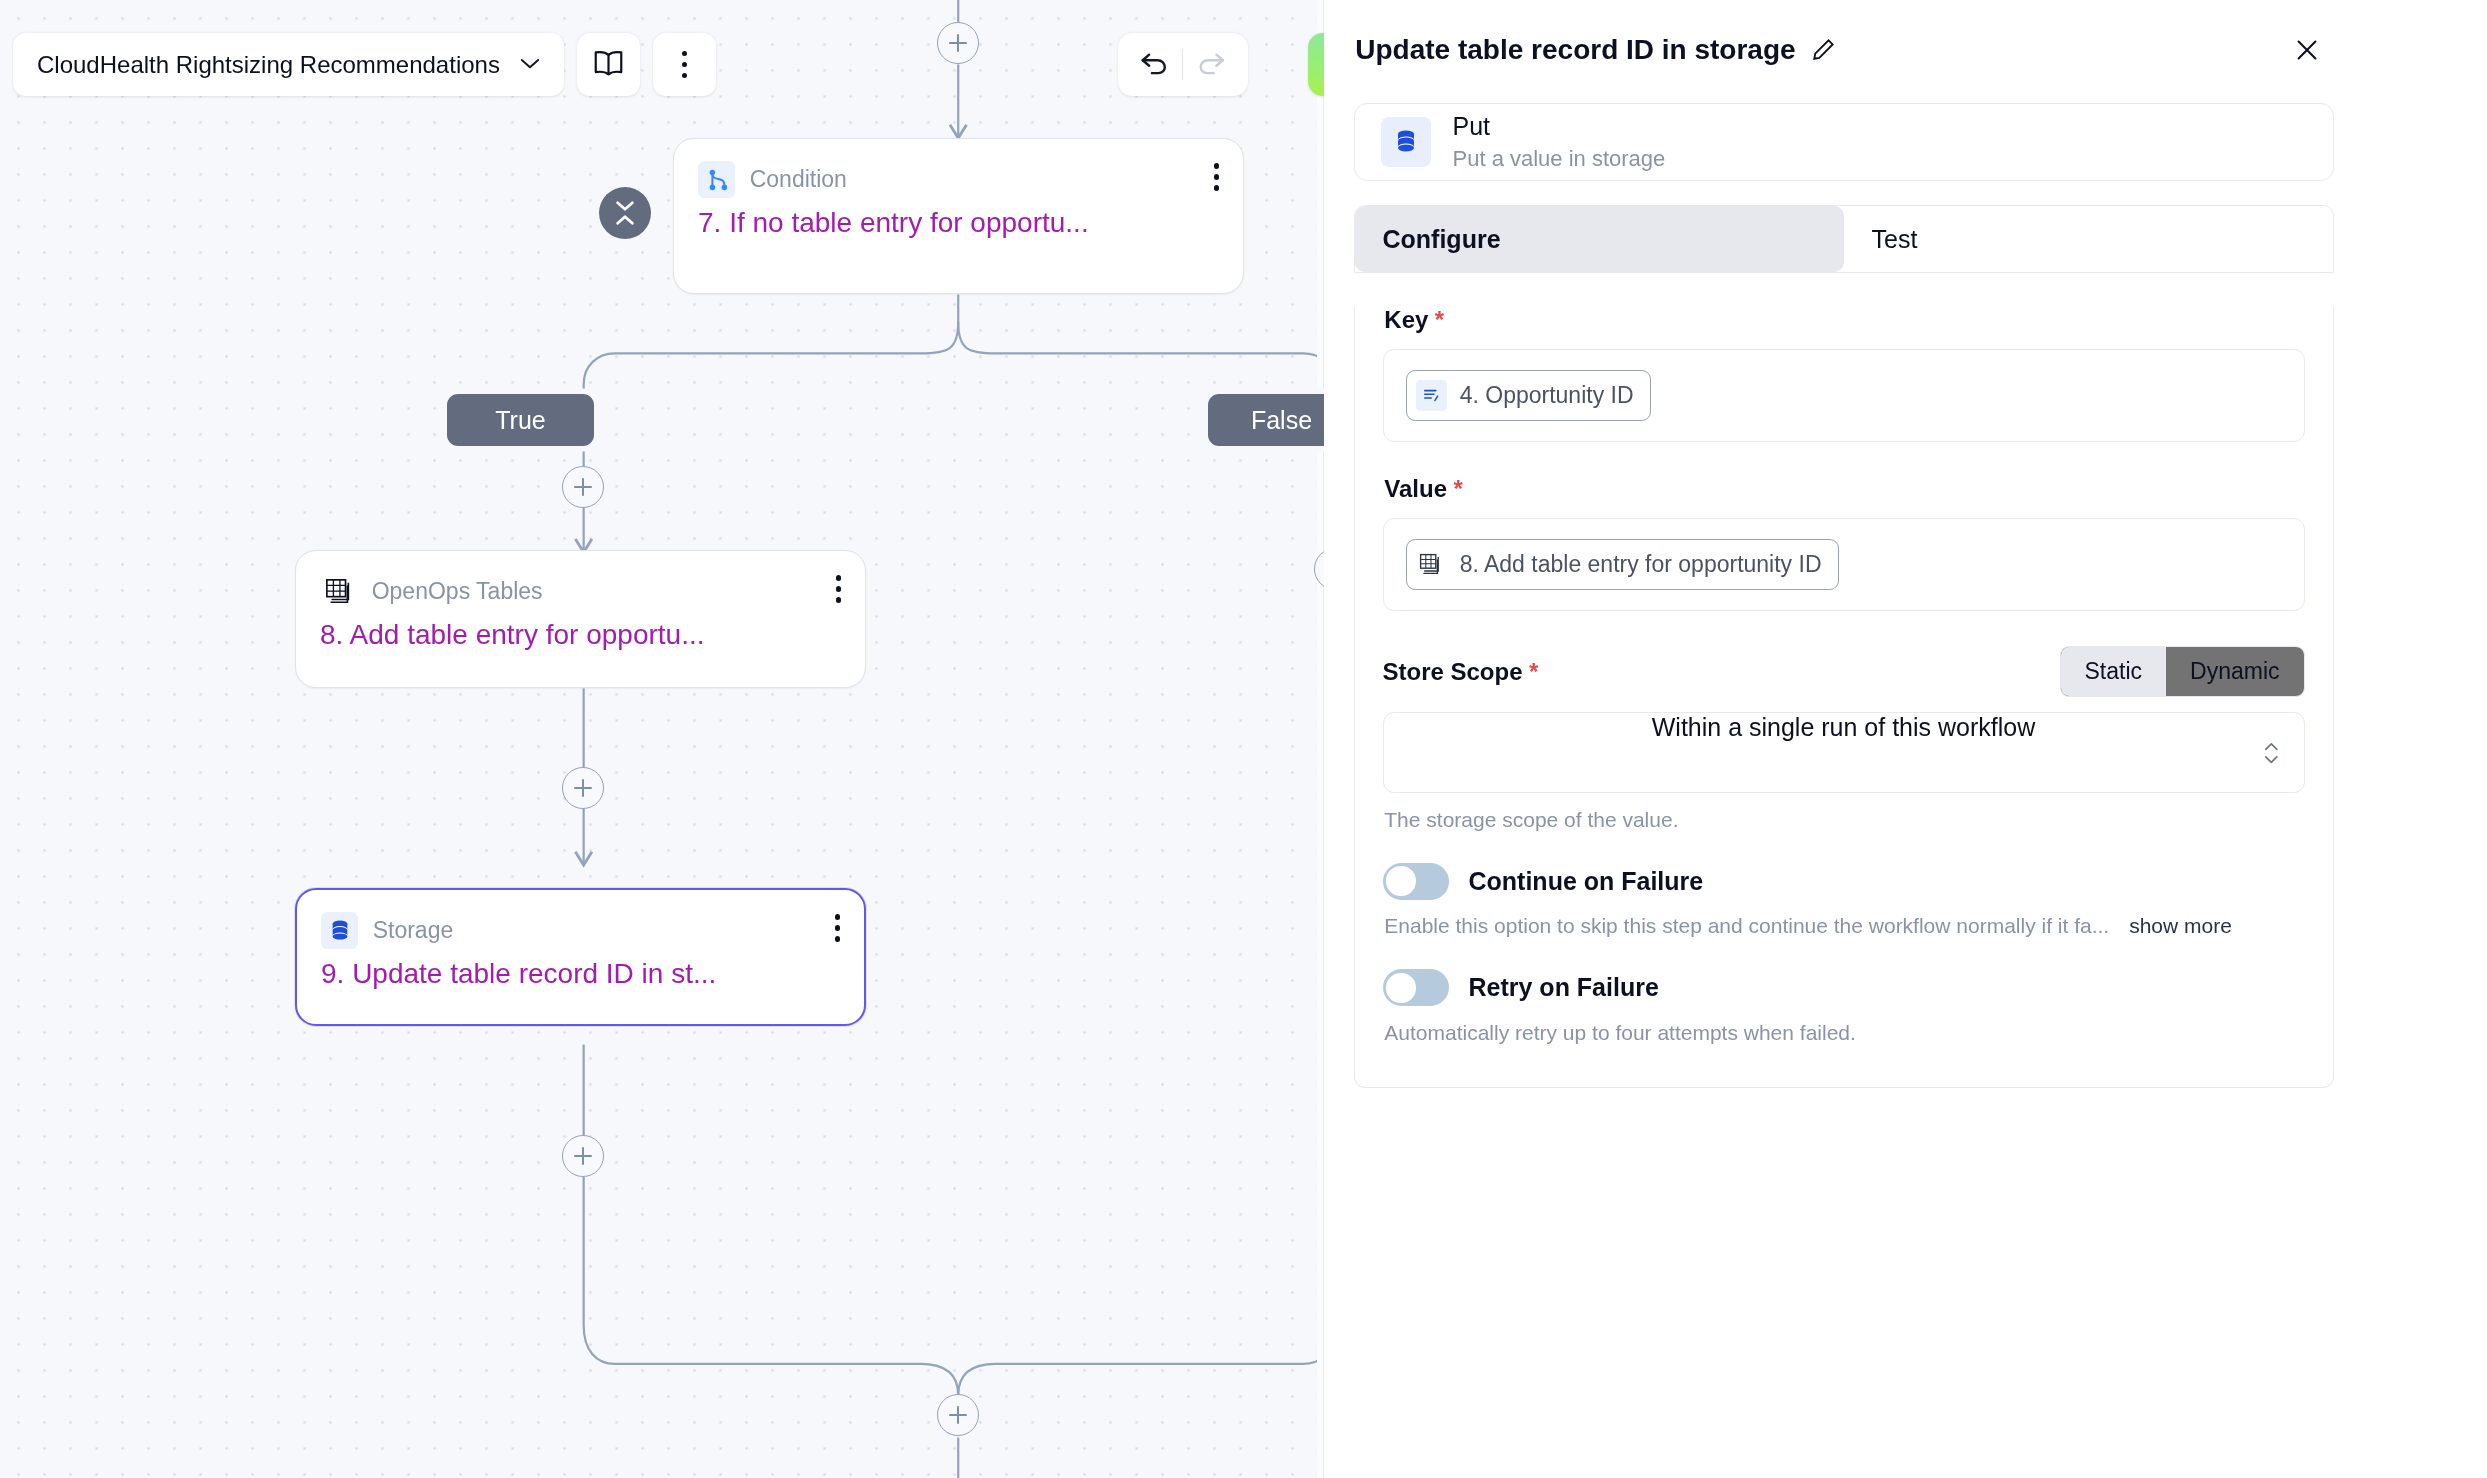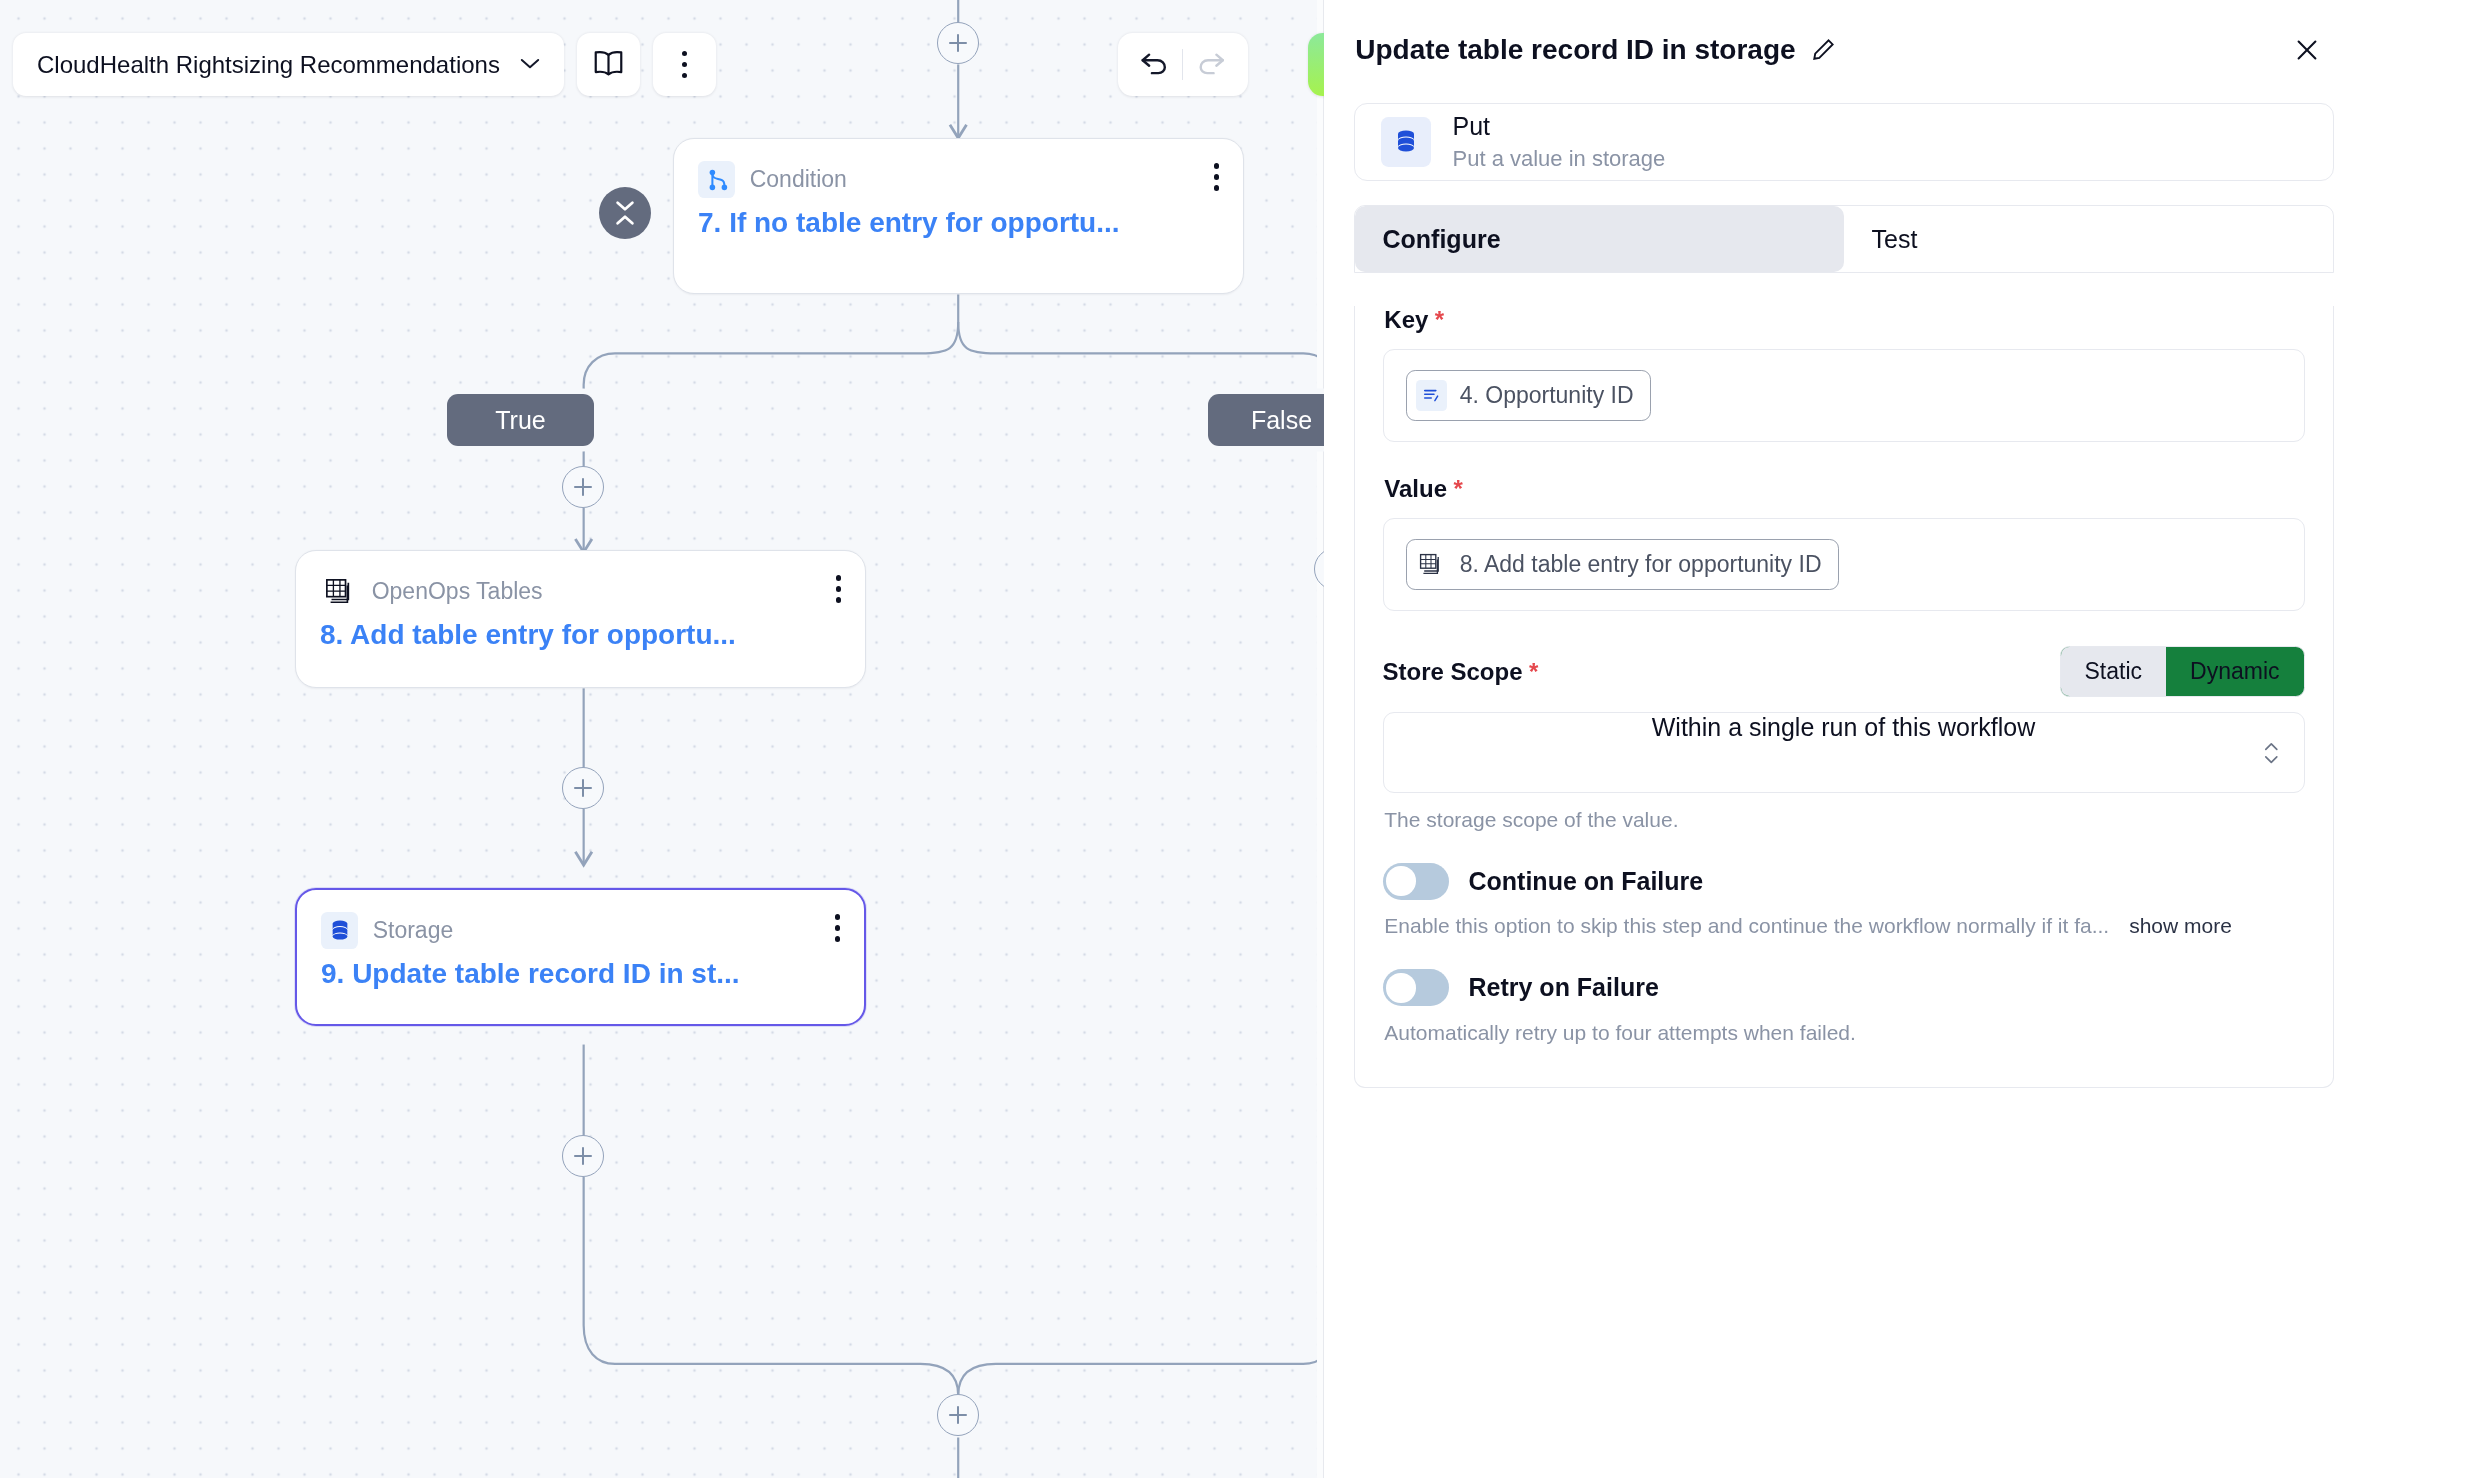--- a/index.html
+++ b/index.html
@@ -88,21 +88,21 @@
     z-index: 15;
   }
   .node.selected { border: 2.8px solid #6558e8; box-shadow: 0 0 0 0.9px rgba(101,88,232,.18); }
   .node-head { display: flex; align-items: center; padding: 22px 24px 0 24px; position: relative; }
   .node-badge {
     width: 37px; height: 37px; border-radius: 6.4px; background: #eaf1fb;
     display: flex; align-items: center; justify-content: center; flex: 0 0 auto;
   }
   .node-type { margin-left: 14.7px; font-size: 23px; color: #8a93a5; }
   .node-kebab { position: absolute; right: 24px; top: 24px; cursor: pointer;}
-  .node-title { padding: 9.2px 24px 22px 24px; font-size: 28px; color: #3b82f6; white-space: nowrap; font-weight: bold; }
+  .node-title { padding: 9.2px 24px 22px 24px; font-size: 28px; color: #a21caf; white-space: nowrap; }
 
   .branch-pill {
     position: absolute; height: 52px; min-width: 147px; padding: 0 24px;
     background: #636b7e; color: #fff; border-radius: 11px;
     display: flex; align-items: center; justify-content: center;
     font-size: 25px; z-index: 16;
     box-shadow: 0 0 0 5.5px #f6f8fb;
   }
 
   .collapse-btn {
@@ -148,21 +148,21 @@
   }
   .chip-ic {
     width: 31px; height: 31px; border-radius: 4.6px; background: #eaf1fb;
     display:flex; align-items:center; justify-content:center; flex:0 0 auto;
   }
   .chip.plain .chip-ic { background: transparent; }
 
   .scope-row { display: flex; align-items: center; margin: 35px 0 14.7px 0; }
   .seg {
     margin-left: auto; display: flex; border: 1.4px solid #e7e9ef; border-radius: 9.2px; overflow: hidden;
-    background: #15803d;
+    background: #737373;
   }
   .seg div { padding: 11px 24px; font-size: 23px; color: #0d1020; cursor: pointer;}
   .seg div.on { background: #e6e8ee; }
 
   .select-box {
     border: 1.4px solid #e7e9ef; border-radius: 11px; height: 81px;
     display: flex; align-items: center; padding: 0 24px; font-size: 25px; color: #0d1020;
     cursor: pointer;
     flex-direction: column;
   }

